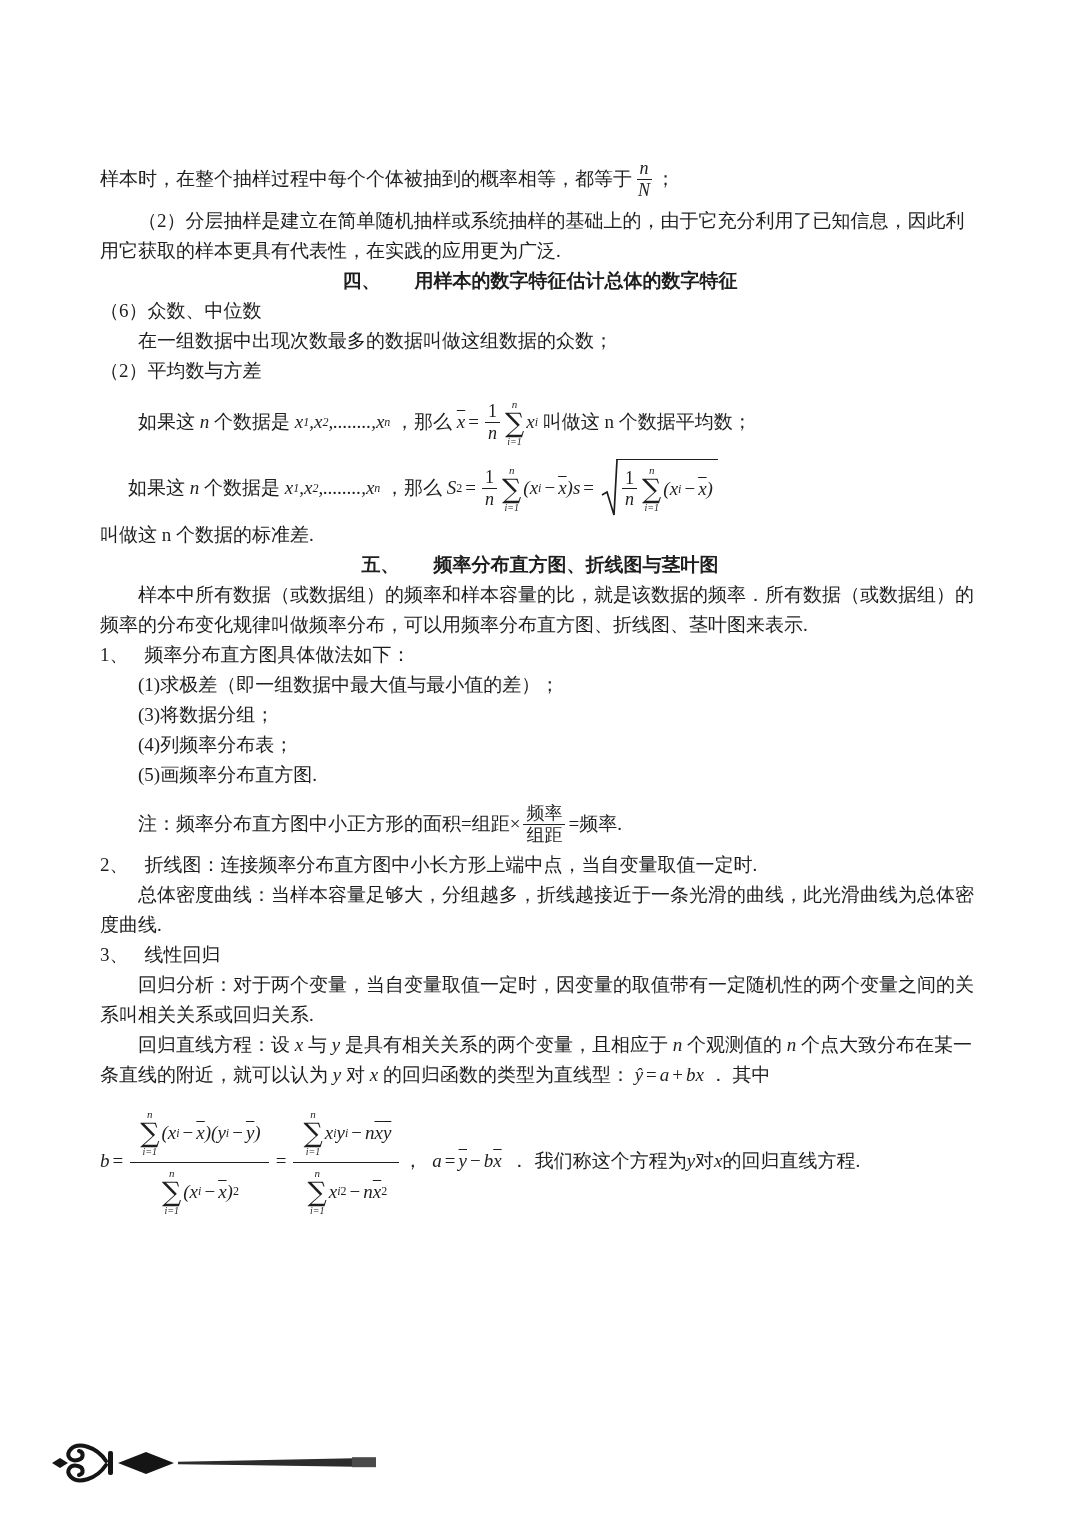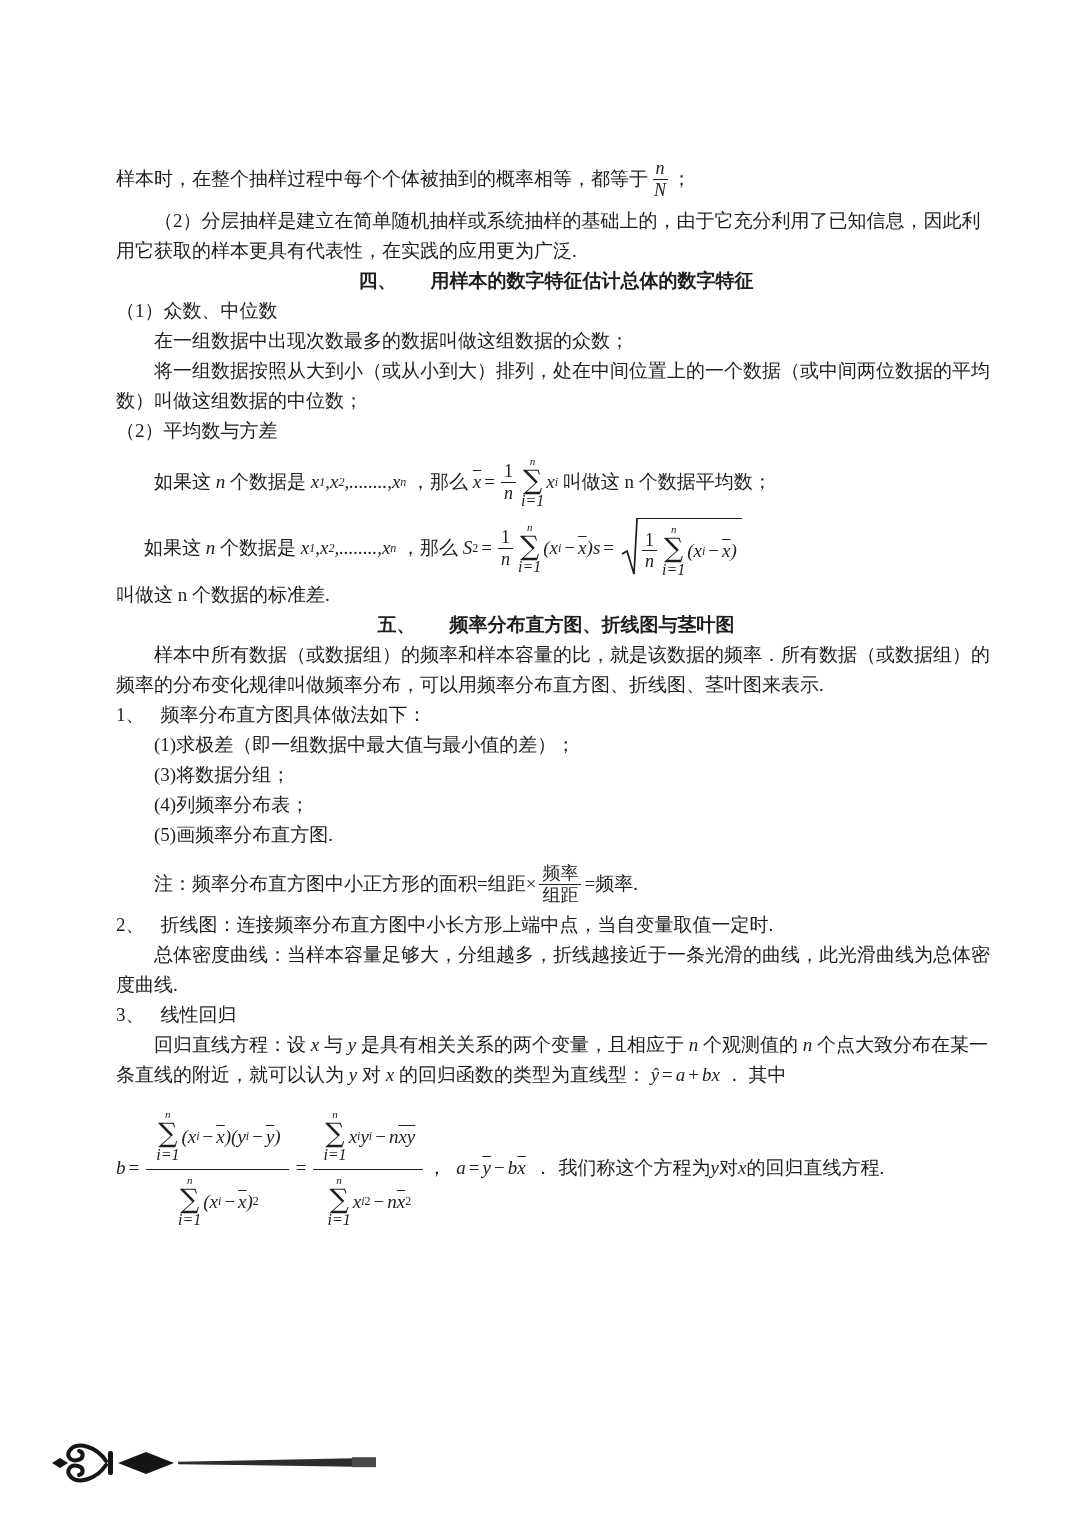--- a/index.html
+++ b/index.html
@@ -1,40 +1,40 @@
 <!DOCTYPE html>
 <html><head>
 <meta charset="utf-8">
 <style>
   html,body{margin:0;padding:0;}
   body{
     width:1075px;height:1518px;background:#ffffff;position:relative;
     font-family:"Liberation Serif","DejaVu Serif",serif;
     color:#1e1e1e;overflow:hidden;
   }
-  .doc{position:absolute;left:116px;top:158px;width:880px;font-size:19px;line-height:30px;}
+  .doc{position:absolute;left:100px;top:158px;width:880px;font-size:19px;line-height:30px;}
   p{margin:0;}
   .ind{text-indent:38px;}
   .pad2{padding-left:38px;}
   .it{font-style:italic;}
   .heading{font-weight:bold;text-align:center;}
   .heading .hlabel{margin-right:34px;font-weight:bold;}
   .numline .nlabel{margin-right:16px;}
   sub,sup{font-size:12px;line-height:0;}
   .ov{text-decoration:overline;}
   .mx{margin:0 3px;}
   
   .fr{display:inline-flex;flex-direction:column;align-items:center;vertical-align:middle;line-height:1.15;margin:0 3px;font-size:18px;}
   .fr .nu{border-bottom:1.5px solid #1e1e1e;padding:0 3px;}
   .fr .de{padding:0 3px;}
   
   .bsum{display:inline-flex;flex-direction:column;align-items:center;vertical-align:middle;line-height:1;margin:0 2px;}
   .bsum .lt{font-size:11px;font-style:italic;line-height:1.1;}
   .bsum .sg{font-size:27px;line-height:.95;font-family:"DejaVu Serif",serif;}
-  .bsum .lb{font-size:16px;font-style:italic;line-height:1.1;}
+  .bsum .lb{font-size:10px;font-style:italic;line-height:1.1;}
   
   .mathline{display:flex;align-items:center;white-space:nowrap;}
   .mathline .txt{white-space:pre;}
   
   .sqrt{display:inline-flex;align-items:flex-start;vertical-align:middle;margin-left:4px;}
   .sqrt svg{display:block;}
   .sqrt .bod{border-top:1.7px solid #1e1e1e;display:inline-flex;align-items:center;padding:4px 5px 0 3px;margin-left:-2px;}
   
   .bfr{display:inline-flex;flex-direction:column;align-items:center;vertical-align:middle;margin:0 4px;}
   .bfr .bnu{border-bottom:1.7px solid #1e1e1e;padding:2px 8px 5px;display:inline-flex;align-items:center;line-height:1;}
@@ -57,23 +57,22 @@
     </span>
     <span class="txt">；</span>
   </p>
 
   <p class="ind mt6">（2）分层抽样是建立在简单随机抽样或系统抽样的基础上的，由于它充分利用了已知信息，因此利用它获取的样本更具有代表性，在实践的应用更为广泛.</p>
 
   <p class="heading">
     <span class="hlabel">四、</span><span>用样本的数字特征估计总体的数字特征</span>
   </p>
 
-  <p>（1）众数、中位数</p>
+  <p>（6）众数、中位数</p>
   <p class="ind">在一组数据中出现次数最多的数据叫做这组数据的众数；</p>
-  <p class="ind">将一组数据按照从大到小（或从小到大）排列，处在中间位置上的一个数据（或中间两位数据的平均数）叫做这组数据的中位数；</p>
   <p>（2）平均数与方差</p>
 
   <div class="mathline pad2 mt8" style="height:56px;">
     <span class="txt">如果这 </span>
       <span class="it">n</span>
       <span class="txt"> 个数据是 </span>
       <span class="it">x</span>
       <sub class="it">1</sub>
       <span class="it">,x</span>
       <sub class="it">2</sub>
@@ -178,20 +177,21 @@
   <p class="numline mt4">
     <span class="nlabel">2、</span><span>折线图：连接频率分布直方图中小长方形上端中点，当自变量取值一定时.</span>
   </p>
 
   <p class="ind">总体密度曲线：当样本容量足够大，分组越多，折线越接近于一条光滑的曲线，此光滑曲线为总体密度曲线.</p>
 
   <p class="numline">
     <span class="nlabel">3、</span><span>线性回归</span>
   </p>
 
+  <p class="ind">回归分析：对于两个变量，当自变量取值一定时，因变量的取值带有一定随机性的两个变量之间的关系叫相关关系或回归关系.</p>
 
   <p class="ind"><span>回归直线方程：设 </span><span class="it">x</span><span> 与 </span><span class="it">y</span><span> 是具有相关关系的两个变量，且相应于 </span><span class="it">n</span><span> 个观测值的 </span><span class="it">n</span><span> 个点大致分布在某一条直线的附近，就可以认为 </span><span class="it">y</span><span> 对 </span><span class="it">x</span><span> 的回归函数的类型为直线型： </span><span class="it">ŷ</span><span class="mx">=</span><span class="it">a</span><span class="mx">+</span><span class="it">bx</span><span> ． 其中</span></p>
 
   <div class="bform">
     <span class="it">b</span>
     <span class="mx">=</span>
     <span class="bfr">
       <span class="bnu">
           <span class="bsum">
             <span class="lt">n</span>

